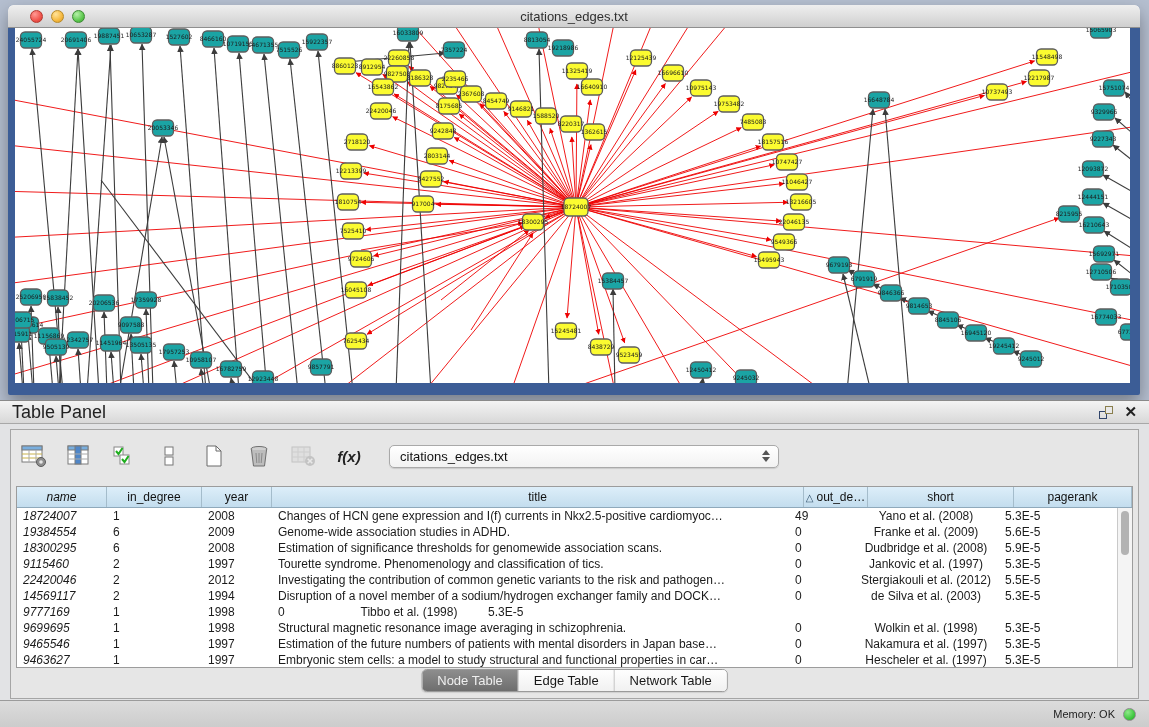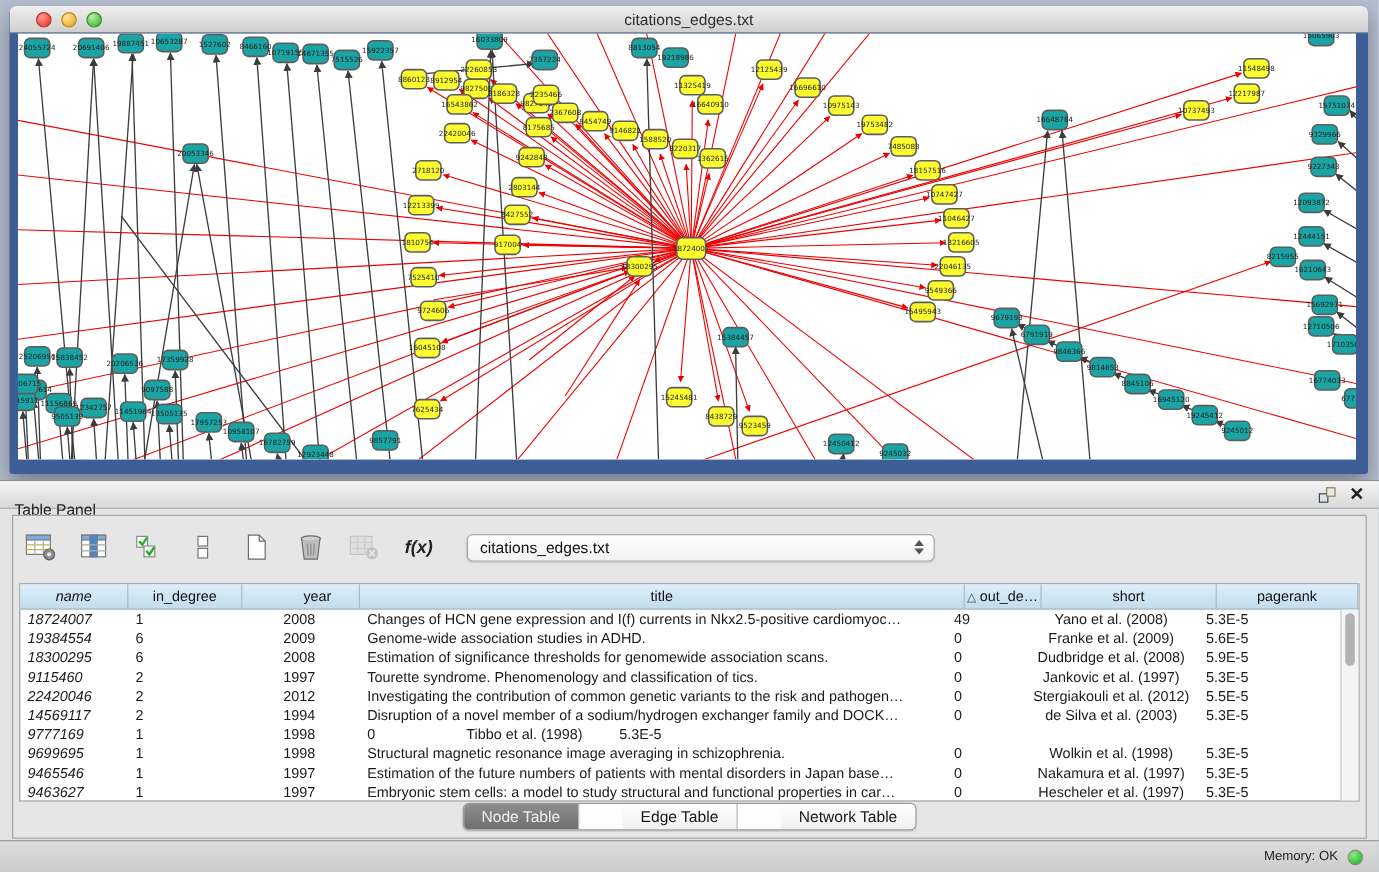--- a/index.html
+++ b/index.html
@@ -23,21 +23,21 @@
   .canvas { position:absolute; left:7px; top:23px; width:1115px; height:355px;
             background:#ffffff; overflow:hidden; }
   .canvas svg { display:block; }
   .g-label { font-family:"DejaVu Sans", sans-serif; font-size:6px; fill:#1c1c1c; }
 
   
   .table-panel { position:absolute; left:0; top:400px; width:1149px; height:300px;
                  background:#e2e3e5; border-top:1px solid #8a8a8a; }
   .tp-header { position:relative; height:23px;
                background:linear-gradient(#f4f4f4,#d8d8d8); border-bottom:1px solid #a8a8a8; }
-  .tp-title { position:absolute; left:12px; top:12px; line-height:23px; font-size:13px; color:#222; }
+  .tp-title { position:absolute; left:12px; top:0; line-height:23px; font-size:18px; color:#222; }
   .tp-float { position:absolute; right:36px; top:5px; width:14px; height:13px; cursor:pointer; }
   .tp-float .sq1 { position:absolute; left:0; bottom:0; width:8px; height:8px; border:1.5px solid #31456b; }
   .tp-float .sq2 { position:absolute; right:0; top:0; width:8px; height:8px; border:1.5px solid #8a7f4e; background:#e9e9e9; }
   .tp-close { position:absolute; right:12px; top:2px; font-size:15px; font-weight:bold; color:#222; cursor:pointer; }
   .tp-body { position:absolute; left:10px; right:10px; top:28px; bottom:1px;
              border:1px solid #a5a5a5; background:#e6e6e6; }
 
   .toolbar { position:absolute; left:8px; top:6px; right:8px; height:40px;
              display:flex; align-items:center; gap:15px; }
   .tb-icon { width:30px; height:28px; display:flex; align-items:center; justify-content:center; cursor:pointer; }
@@ -56,30 +56,30 @@
   .tbl { position:absolute; left:5px; right:5px; top:56px; height:182px;
          background:#ffffff; border:1px solid #9c9c9c; }
   .thead { display:flex; height:21px; background:linear-gradient(#ddeef9,#c3ddee);
            border-bottom:1px solid #8fa9bb; }
   .th { font-size:12px; color:#111; text-align:center; line-height:20px;
         border-right:1px solid #a4bccb; overflow:hidden; white-space:nowrap; cursor:pointer; }
   .sort-glyph { font-size:10px; color:#30506b; margin-right:3px; }
   .tbody { position:absolute; left:0; right:15px; top:21px; bottom:0; overflow:hidden; }
   .trow { display:flex; height:16px; line-height:16px; font-size:12px; color:#1b1b1b; cursor:default; }
   .td { overflow:hidden; white-space:nowrap; padding-left:6px; }
-  .c0{width:90px;font-style:italic;} .c1{width:95px;} .c2{width:70px;margin-left:28px;} .c3{flex:1;} .c4{width:64px;}
+  .c0{width:90px;font-style:italic;} .c1{width:95px;} .c2{width:70px;} .c3{flex:1;} .c4{width:64px;}
   .c5{width:146px; text-align:center; padding-left:0;} .c6{width:118px;}
   .vscroll { position:absolute; right:0; top:21px; bottom:0; width:15px;
              background:#f4f4f4; border-left:1px solid #c9c9c9; }
   .vthumb { position:absolute; left:3px; top:3px; width:8px; height:44px;
             background:#b3b3b3; border-radius:4px; }
 
   .tabs { position:absolute; left:50%; bottom:6px; transform:translateX(-50%);
           display:flex; border:1px solid #9a9a9a; border-radius:5px; overflow:hidden;
-          background:#fdfdfd; box-shadow:0 1px 1px rgba(0,0,0,.1);gap:36px; }
+          background:#fdfdfd; box-shadow:0 1px 1px rgba(0,0,0,.1); }
   .tab { padding:2px 15px; font-size:13px; color:#181818; line-height:17px;
          border-right:1px solid #b5b5b5; cursor:pointer; background:linear-gradient(#fefefe,#f1f1f1); }
   .tab:last-child { border-right:none; }
   .tab.selected { background:linear-gradient(#8d8d8d,#6e6e6e); color:#efefef; }
 
   
   .statusbar { position:absolute; left:0; bottom:0; width:1149px; height:27px;
                background:linear-gradient(#dcdcdc,#cccccc); border-top:1px solid #9b9b9b; }
   .mem-label { position:absolute; right:34px; top:0; line-height:26px; font-size:11px; color:#222; }
   .mem-dot { position:absolute; right:13px; top:7px; width:13px; height:13px; border-radius:50%;

